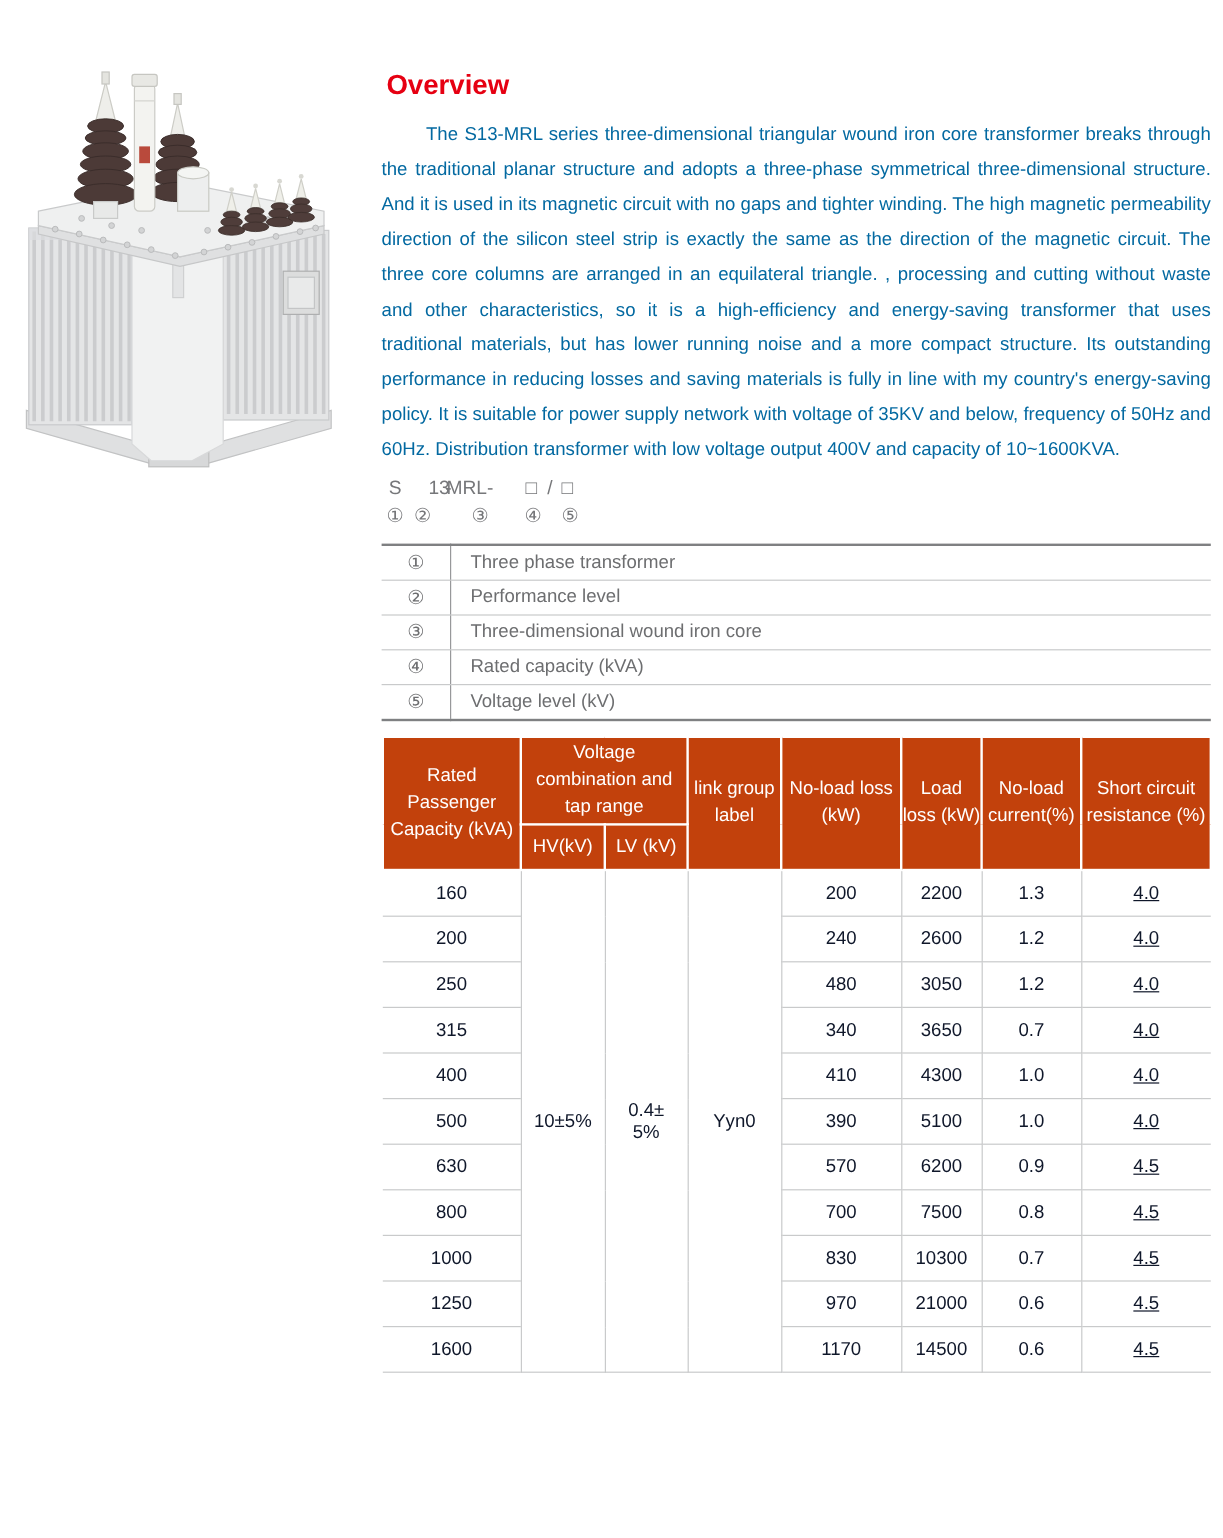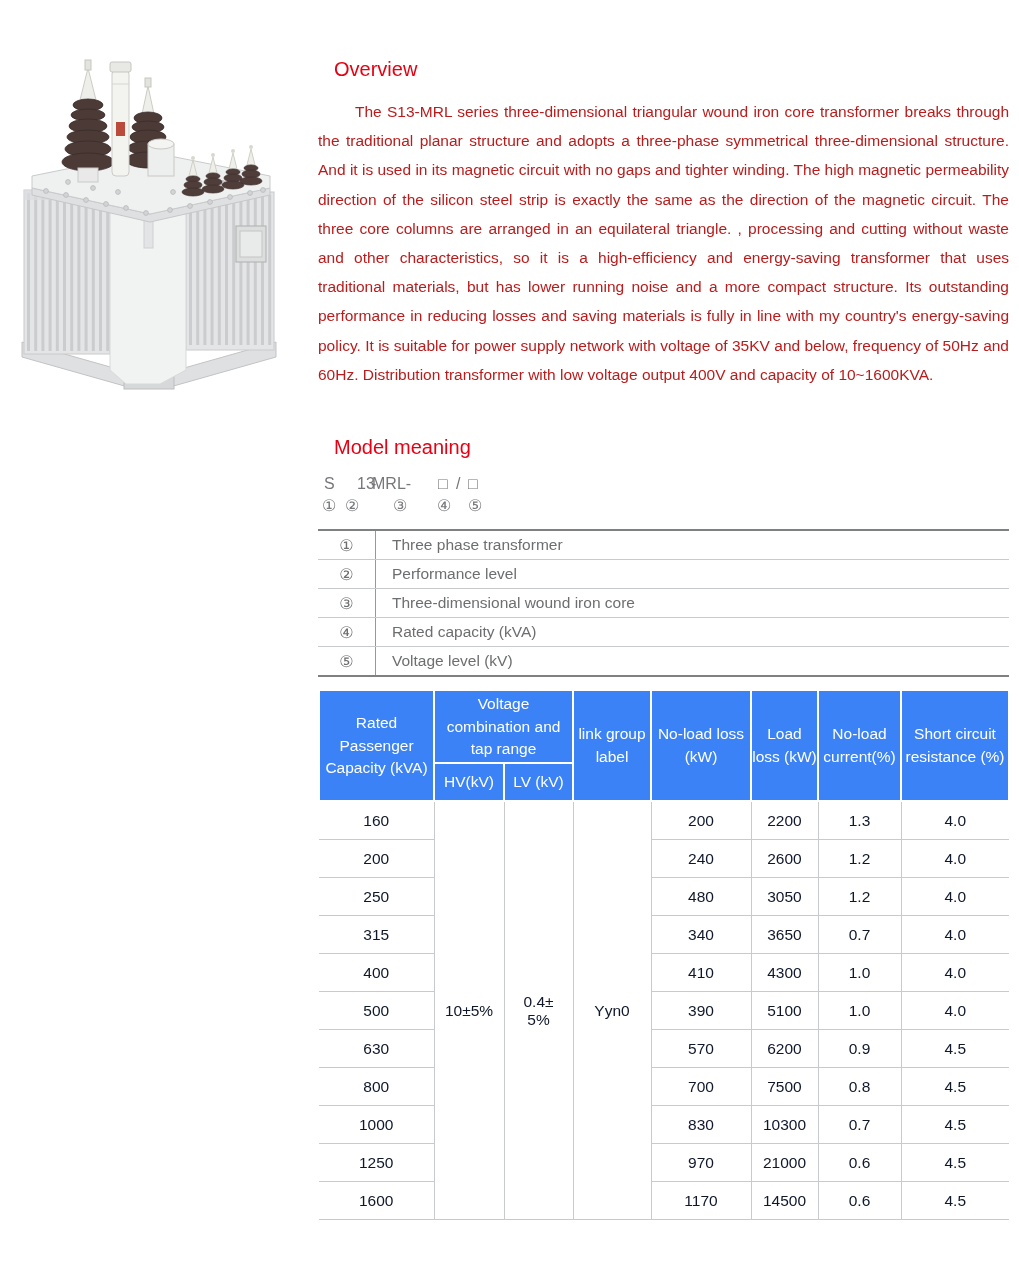--- a/index.html
+++ b/index.html
@@ -2,45 +2,45 @@
 <html><head>
 <meta charset="utf-8">
 <style>
   html,body{margin:0;padding:0;background:#fff;}
   body{width:1019px;height:1282px;position:relative;font-family:"Liberation Sans",sans-serif;overflow:hidden;}
 
   .photo{position:absolute;left:8px;top:42px;width:286px;height:356px;}
 
   .content{position:absolute;left:318px;top:0;width:691px;}
 
-  .section-title{color:#e60012;font-size:20px;font-weight:normal;margin:16px;line-height:1.2;}
+  .section-title{color:#e60012;font-size:23px;font-weight:bold;margin:4px;line-height:1.2;}
   #overview-title{margin-top:57px;}
-  .overview-body{margin:13px 0 0 0;font-size:15.5px;line-height:29.2px;color:#b91c1c;text-align:justify;text-indent:37px;}
+  .overview-body{margin:13px 0 0 0;font-size:15.5px;line-height:29.2px;color:#0369a1;text-align:justify;text-indent:37px;}
 
   #model-title{margin-top:46px;}
   .model-code{position:relative;height:48px;margin-top:9px;color:#76777a;}
   .model-code .cp{position:absolute;top:0;font-size:16px;}
   .model-code .cm{position:absolute;top:21px;font-size:16px;}
 
   .model-table{margin-top:6px;width:691px;border-collapse:collapse;color:#6d6e70;font-size:15.5px;
                border-top:2px solid #7f8082;border-bottom:2px solid #7f8082;}
   .model-table td{height:26px;border-bottom:1px solid #c9cacb;}
   .model-table tr:last-child td{border-bottom:none;}
   .model-table td.mark{width:55px;text-align:center;border-right:1px solid #97989a;font-size:16px;}
   .model-table td.desc{padding-left:16px;}
 
   #tech-title{margin-top:55px;}
   .tech-table{margin-top:12px;width:690px;border-collapse:collapse;text-align:center;table-layout:fixed;}
-  .tech-table th{background:#3b82f6;color:#fff;font-weight:normal;font-size:15.5px;border:2px solid #fff;
+  .tech-table th{background:#c2410c;color:#fff;font-weight:normal;font-size:15.5px;border:2px solid #fff;
                  white-space:pre-line;line-height:1.45;vertical-align:middle;padding:2px 0;}
   .tech-table thead tr.r1{height:50px;}
   .tech-table thead tr.r2{height:38px;}
   .tech-table td{border:1px solid #c9cacb;height:35px;color:#0f172a;font-size:15.5px;white-space:pre-line;}
   .tech-table td:first-child{border-left:none;}
-  .tech-table td:last-child{border-right:none;}
+  .tech-table td:last-child{border-right:none;text-decoration:underline;}
 </style>
 </head>
 <body>
 
 <div class="photo">
   <svg width="286" height="356" viewBox="0 0 286 356">
 
     <g>
       <polygon points="14,300 120,330 120,345 14,315" fill="#dfe0e1" stroke="#c2c3c4" stroke-width="1"></polygon>
       <polygon points="268,300 162,330 162,345 268,315" fill="#dfe0e1" stroke="#c2c3c4" stroke-width="1"></polygon>
@@ -173,21 +173,20 @@
 </div>
 
 <div class="content">
 
   <div>
     <h2 class="section-title" id="overview-title">Overview</h2>
     <p class="overview-body">The S13-MRL series three-dimensional triangular wound iron core transformer breaks through the traditional planar structure and adopts a three-phase symmetrical three-dimensional structure. And it is used in its magnetic circuit with no gaps and tighter winding. The high magnetic permeability direction of the silicon steel strip is exactly the same as the direction of the magnetic circuit. The three core columns are arranged in an equilateral triangle. , processing and cutting without waste and other characteristics, so it is a high-efficiency and energy-saving transformer that uses traditional materials, but has lower running noise and a more compact structure. Its outstanding performance in reducing losses and saving materials is fully in line with my country's energy-saving policy. It is suitable for power supply network with voltage of 35KV and below, frequency of 50Hz and 60Hz. Distribution transformer with low voltage output 400V and capacity of 10~1600KVA.</p>
   </div>
 
   <div>
-    <h2 class="section-title" id="model-title">Model meaning</h2>
     <div class="model-code">
       <span class="cp" style="left:6px">S</span>
       <span class="cp" style="left:39px">13</span>
       <span class="cp" style="left:53px">-</span>
       <span class="cp" style="left:54px">MRL-</span>
       <span class="cp" style="left:120px">□</span>
       <span class="cp" style="left:138px">/</span>
       <span class="cp" style="left:150px">□</span>
       <span class="cm" style="left:4px">①</span>
       <span class="cm" style="left:27px">②</span>

